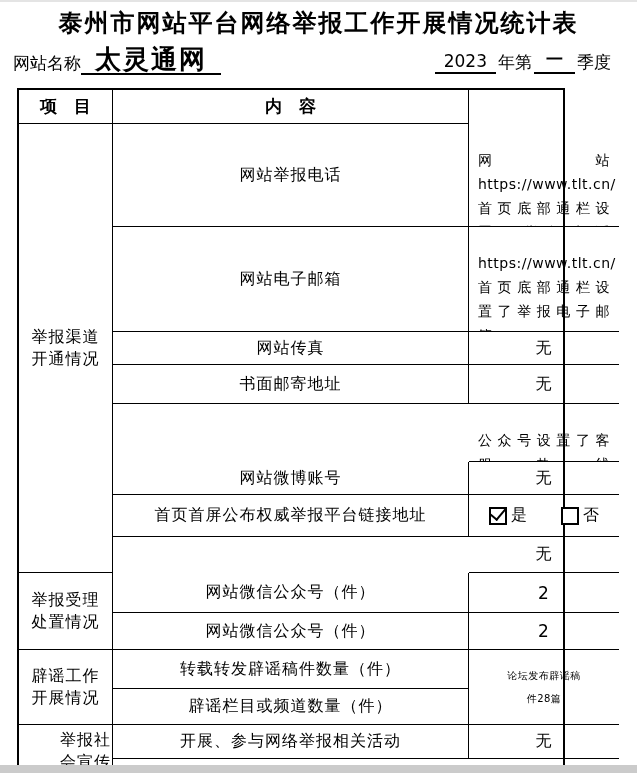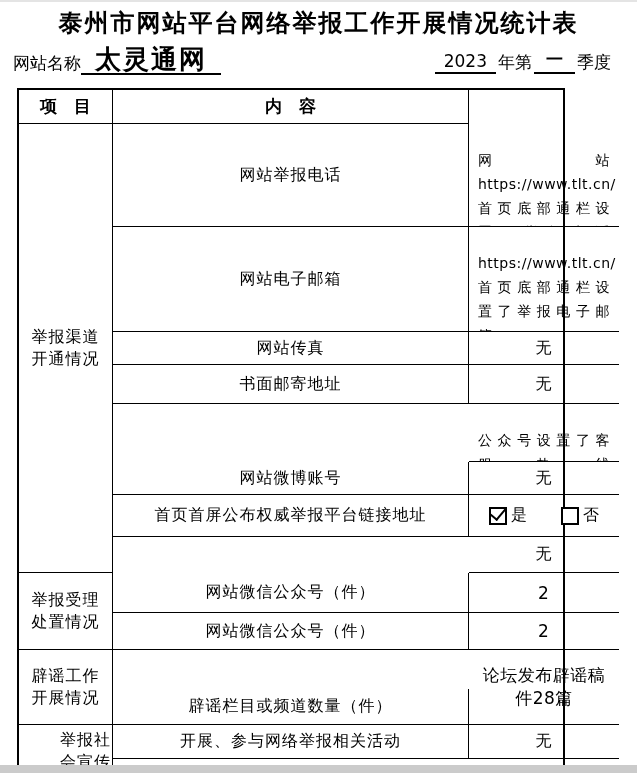--- a/index.html
+++ b/index.html
@@ -46,21 +46,21 @@
   .lbl-clip .lbl-t{padding-top:4px;}
   .ct{letter-spacing:1px;}
   .dt-c{font-size:16px;letter-spacing:1px;}
   .dt-j{
     display:block;align-items:initial;justify-content:initial;
     padding:4px 9px;font-size:14px;line-height:24px;
     white-space:pre-line;text-align:justify;text-align-last:justify;
     letter-spacing:0.5px;
     margin-top:20px;
   }
-  .dt-m{white-space:pre-line;text-align:center;font-size:17px;line-height:23px;letter-spacing:0.5px;}
+  .dt-m{white-space:pre-line;text-align:center;font-size:10px;line-height:23px;letter-spacing:0.5px;}
   .num{font-size:17px;}
 
   .cb-row{display:flex;align-items:center;justify-content:center;gap:34px;}
   .cb-opt{display:flex;align-items:center;gap:4px;}
   .box{position:relative;width:14px;height:14px;border:2px solid #000;box-sizing:content-box;background:#fff;}
   .box.checked::after{
     content:"";position:absolute;left:3px;top:-5px;width:7px;height:14px;
     border-right:2.5px solid #000;border-bottom:2.5px solid #000;
     transform:rotate(40deg);
   }
@@ -137,20 +137,21 @@
     <span class="lbl-t">举报受理处置情况</span>
   </div>
   <div class="c ct" style="grid-column:2;grid-row:10;">网站微信公众号（件）</div>
   <div class="c dt-c num nr" style="grid-column:3;grid-row:10;">2</div>
   <div class="c ct" style="grid-column:2;grid-row:11;">网站微信公众号（件）</div>
   <div class="c dt-c num nr" style="grid-column:3;grid-row:11;">2</div>
 
   <div class="c" style="grid-column:1;grid-row:12/span 2;">
     <span class="lbl-t">辟谣工作开展情况</span>
   </div>
+  <div class="c ct" style="grid-column:2;grid-row:12;">转载转发辟谣稿件数量（件）</div>
   <div class="c ct" style="grid-column:2;grid-row:13;">辟谣栏目或频道数量（件）</div>
   <div class="c dt-m nr" style="grid-column:3;grid-row:12/span 2;">论坛发布辟谣稿
 件28篇</div>
 
   <div class="c nb lbl-clip" style="grid-column:1;grid-row:14/span 2;">
     <span class="lbl-t" style="line-height:22px;">举报社会宣传情况</span>
   </div>
   <div class="c ct" style="grid-column:2;grid-row:14;">开展、参与网络举报相关活动</div>
   <div class="c dt-c nr" style="grid-column:3;grid-row:14;">无</div>
 

